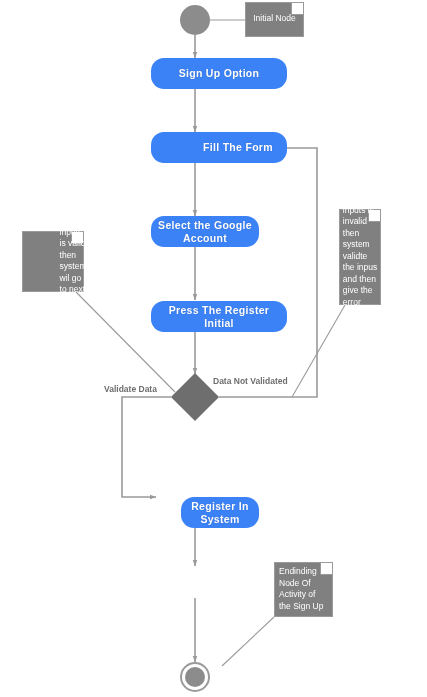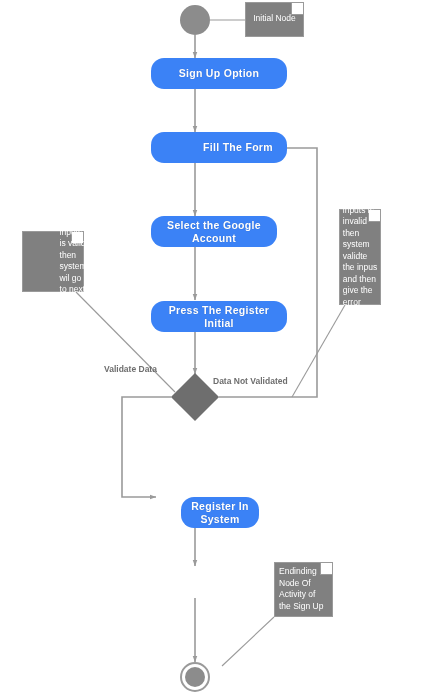--- a/index.html
+++ b/index.html
@@ -154,21 +154,21 @@
   <div class="initial-node" style="left:180px; top:5px; width:30px; height:30px;"></div>
 
   <div class="action" style="left:127px; top:58px; width:136px; height:31px;">
     <span>Sign Up Option</span>
   </div>
 
   <div class="action" style="left:127px; top:132px; width:136px; height:31px;padding-left:44px;">
     <span>Fill The Form</span>
   </div>
 
-  <div class="action" style="left:127px; top:216px; width:126px; height:31px;">
+  <div class="action" style="left:127px; top:216px; width:108px; height:31px;">
     <span>Select the Google Account</span>
   </div>
 
   <div class="action" style="left:127px; top:301px; width:136px; height:31px;">
     <span>Press The Register Initial</span>
   </div>
 
   <div class="decision" style="left:178px; top:380px; width:34px; height:34px;"></div>
 
   <div class="action" style="left:157px; top:497px; width:78px; height:31px;">
@@ -193,17 +193,17 @@
   <div class="note" style="left:339px; top:209px; width:42px; height:96px;">
     <span class="fold"></span>
     <span class="note-text">If the inputs is invalid then system validte the inpus and then give the error message</span>
   </div>
 
   <div class="note" style="left:274px; top:562px; width:59px; height:55px;">
     <span class="fold"></span>
     <span class="note-text">Endinding Node Of Activity of the Sign Up</span>
   </div>
 
-  <div class="edge-label" style="left:104px; top:364px;">Validate Data</div>
+  <div class="edge-label" style="left:104px; top:384px;">Validate Data</div>
 
   <div class="edge-label" style="left:213px; top:376px;">Data Not Validated</div>
 
 </div>
 
 </body></html>

